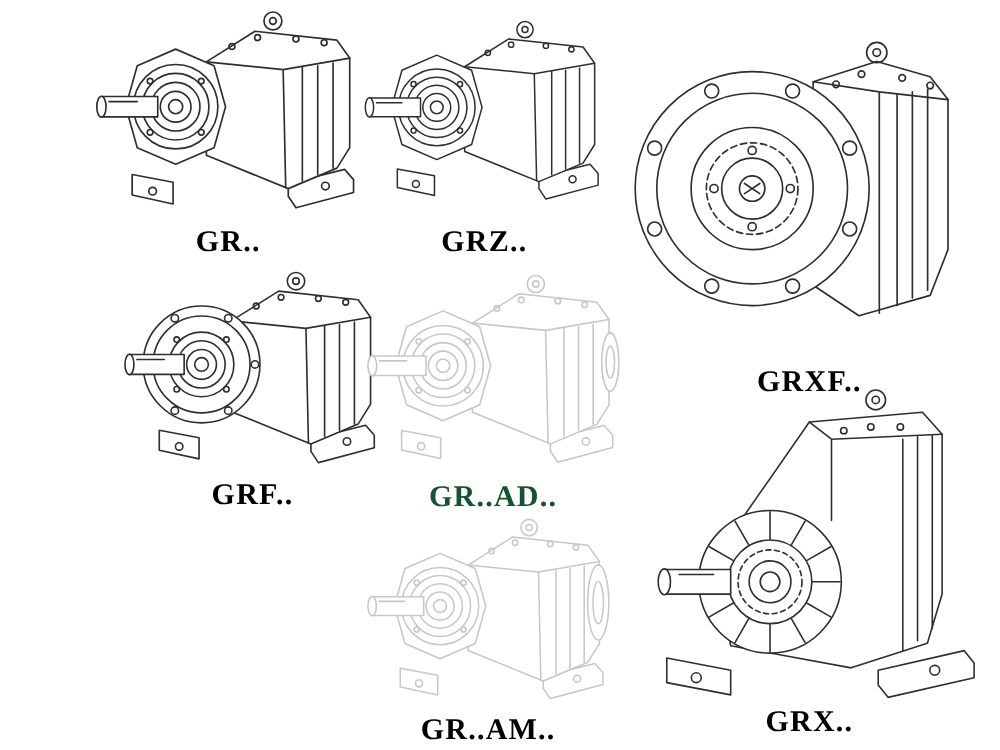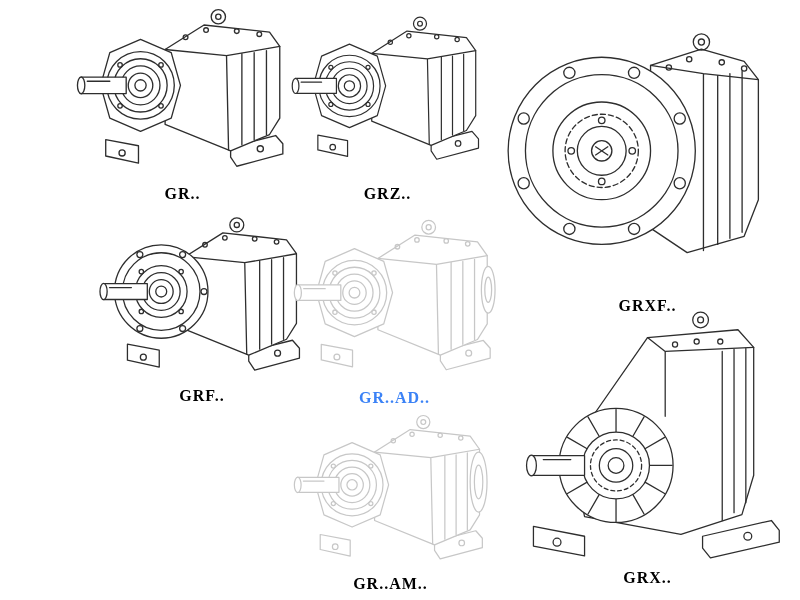--- a/index.html
+++ b/index.html
@@ -12,21 +12,21 @@
     position:absolute; display:flex; flex-direction:column; align-items:center;
   }
   .fig svg {
     width:100%; height:calc(100% - 26px);
     stroke:#2e2e2e; stroke-width:1.3; fill:none;
     stroke-linecap:round; stroke-linejoin:round;
   }
   .fig.ghost svg { stroke:#c7c7c7; }
   .caption {
     height:26px; line-height:24px;
-    font-weight:bold; font-size:16px; letter-spacing:1px;
+    font-weight:bold; font-size:24px; letter-spacing:1px;
     color:#000;
     font-family:"Liberation Serif", serif;
     text-align:center; white-space:nowrap;
   }
   .defs { position:absolute; width:0; height:0; overflow:hidden; }
 </style>
 </head>
 <body>
 
 <svg class="defs" aria-hidden="true">
@@ -183,21 +183,21 @@
     <svg viewBox="0 0 210 175" preserveAspectRatio="xMidYMid meet">
         <use href="#d-flange"></use>
       </svg>
     <div class="caption">GRF..</div>
   </div>
 
   <div class="fig ghost" style="left:292px; top:210px; width:205px; height:202px;">
     <svg viewBox="0 0 210 175" preserveAspectRatio="xMidYMid meet">
         <use href="#d-adapter"></use>
       </svg>
-    <div class="caption" style="color:#3b82f6;">GR..AD..</div>
+    <div class="caption" style="color:#14532d;">GR..AD..</div>
   </div>
 
   <div class="fig solid" style="left:500px; top:300px; width:295px; height:292px;">
     <svg viewBox="0 0 300 270" preserveAspectRatio="xMidYMid meet">
         <use href="#d-grx"></use>
       </svg>
     <div class="caption">GRX..</div>
   </div>
 
 

